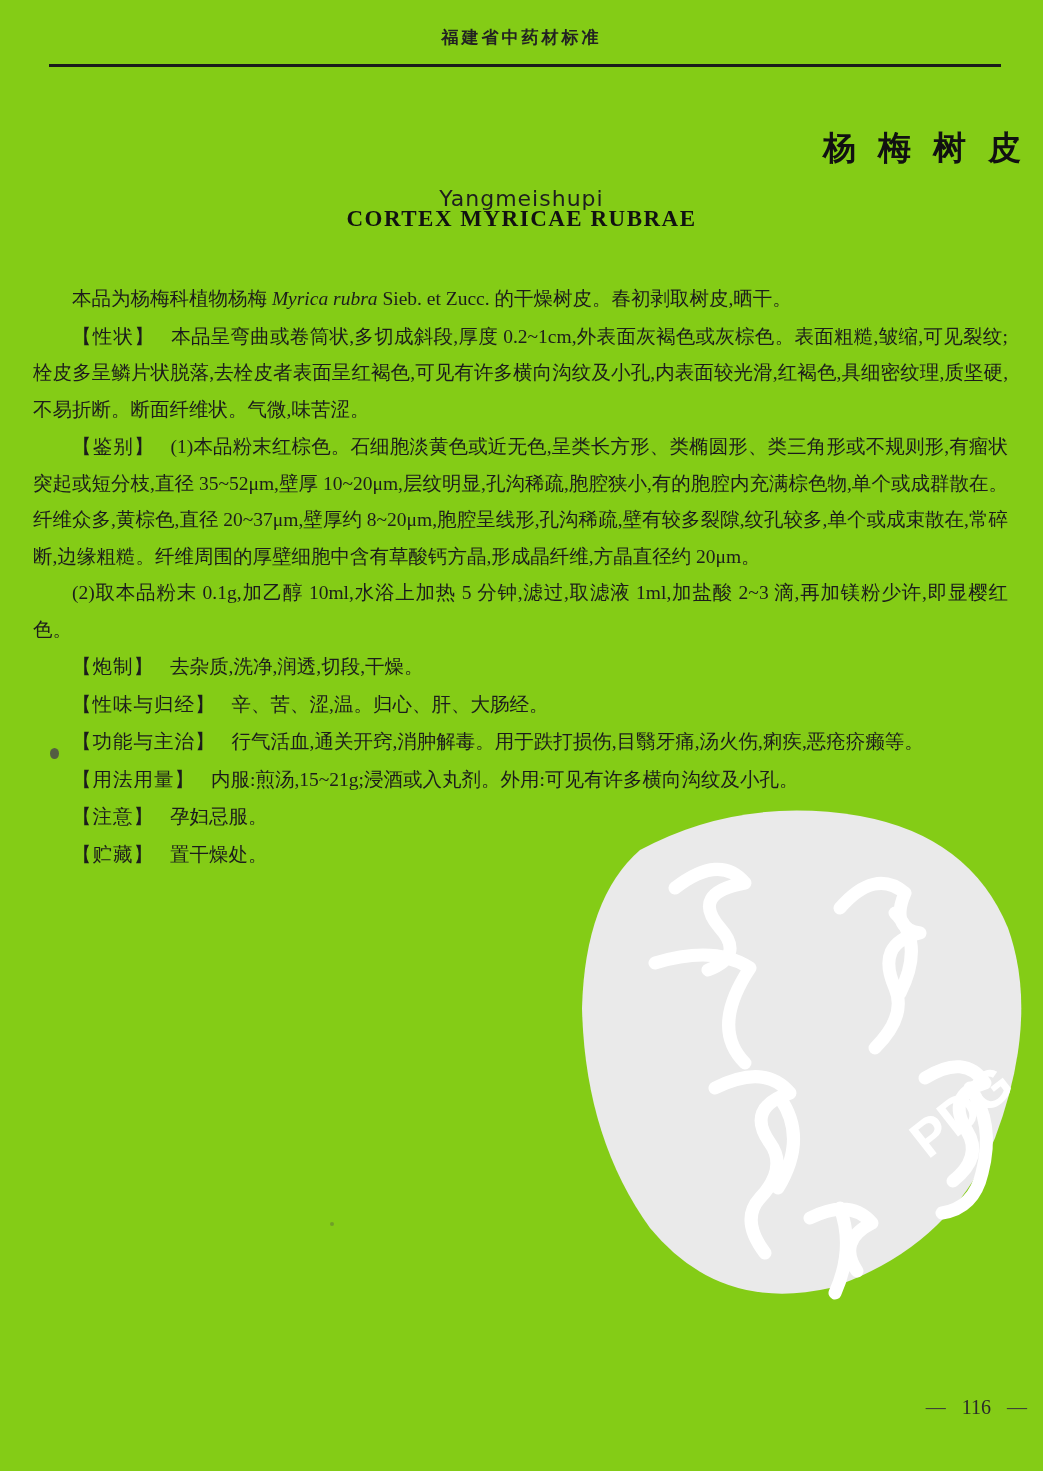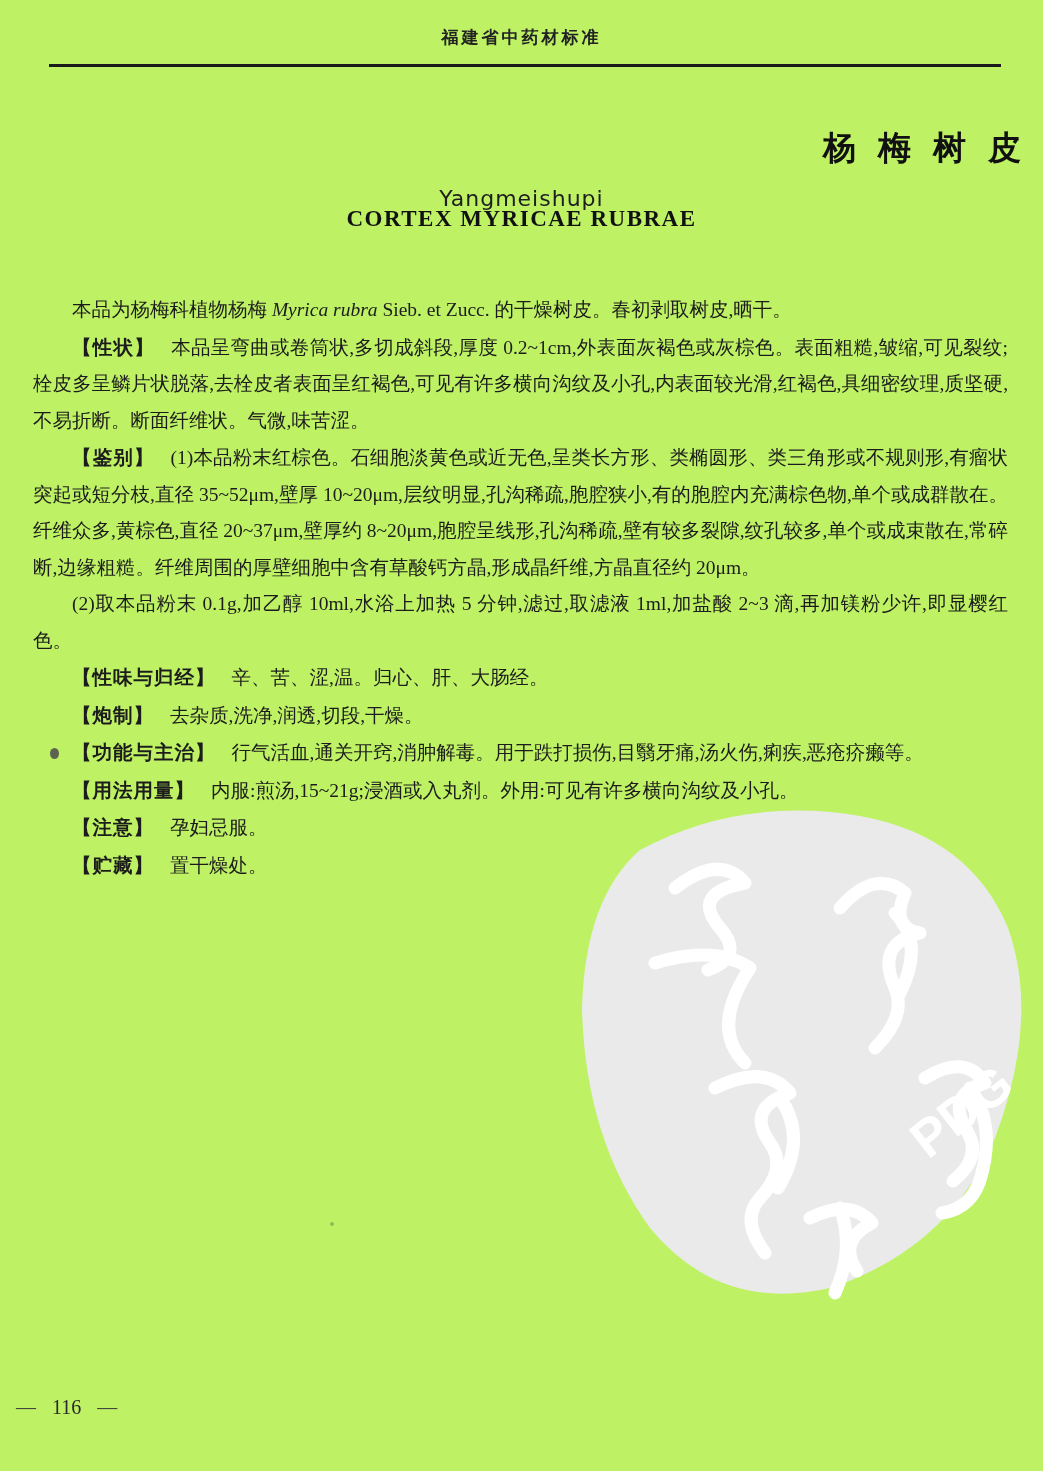--- a/index.html
+++ b/index.html
@@ -1,18 +1,18 @@
 <!DOCTYPE html>
 <html><head>
 <meta charset="utf-8">
 <style>
   html,body{margin:0;padding:0;background:#777;}
   .page{
     position:relative;width:1043px;height:1471px;margin:0 auto;
-    background:#bef264;overflow:hidden;
+    background:#84cc16;overflow:hidden;
     font-family:"Liberation Serif","DejaVu Serif",serif;color:#1c1c1c;
   }
   .running-header{
     position:absolute;top:26px;left:0;width:100%;text-align:center;
     font-size:17px;font-weight:600;letter-spacing:3px;color:#222;
   }
   .header-rule{
     position:absolute;top:64px;left:49px;right:42px;height:0;
     border-top:3px solid #1b1b1b;
   }
@@ -23,32 +23,32 @@
   .pinyin-title{
     position:absolute;top:186px;left:0;width:100%;text-align:center;
     font-family:"DejaVu Sans","Liberation Sans",sans-serif;
     font-size:22px;letter-spacing:1px;color:#1e1e1e;
   }
   .latin-title{
     position:absolute;top:206px;left:0;width:100%;text-align:center;
     font-size:23px;font-weight:bold;letter-spacing:1.5px;color:#111;
   }
   .body-text{
-    position:absolute;top:292px;left:33px;width:975px;
+    position:absolute;top:281px;left:33px;width:975px;
     font-size:19.5px;line-height:36.5px;text-align:justify;
   }
   .para{margin:0;text-indent:39px;}
   .lbl{
     font-family:"Liberation Sans","DejaVu Sans",sans-serif;
-    font-weight:bold;margin-right:16px;letter-spacing:1px;
+    font-weight:normal;margin-right:16px;letter-spacing:1px;
   }
   .latin-inline{font-style:italic;}
   .watermark{position:absolute;left:540px;top:788px;width:503px;height:520px;pointer-events:none;}
   .page-footer{
-    position:absolute;top:1396px;left:0;width:100%;text-align:left;
+    position:absolute;top:1396px;left:0;width:100%;text-align:right;
     font-size:20px;color:#2a2a2a;
   }
   .page-footer .dash{margin:0 16px;letter-spacing:0;color:#3a3a3a;}
   .speck{position:absolute;background:#4a4a4a;border-radius:50%;}
   .speck1{left:50px;top:748px;width:9px;height:11px;opacity:.85;}
   .speck2{left:330px;top:1222px;width:4px;height:4px;opacity:.35;}
 </style>
 </head>
 <body>
 
@@ -63,23 +63,23 @@
 
   <div class="body-text">
     <p class="para"><span>本品为杨梅科植物杨梅 </span><span class="latin-inline">Myrica rubra</span><span> Sieb. et Zucc. 的干燥树皮。春初剥取树皮,晒干。</span></p>
 
     <p class="para"><span class="lbl">【性状】</span><span>本品呈弯曲或卷筒状,多切成斜段,厚度 0.2~1cm,外表面灰褐色或灰棕色。表面粗糙,皱缩,可见裂纹;栓皮多呈鳞片状脱落,去栓皮者表面呈红褐色,可见有许多横向沟纹及小孔,内表面较光滑,红褐色,具细密纹理,质坚硬,不易折断。断面纤维状。气微,味苦涩。</span></p>
 
     <p class="para"><span class="lbl">【鉴别】</span><span>(1)本品粉末红棕色。石细胞淡黄色或近无色,呈类长方形、类椭圆形、类三角形或不规则形,有瘤状突起或短分枝,直径 35~52μm,壁厚 10~20μm,层纹明显,孔沟稀疏,胞腔狭小,有的胞腔内充满棕色物,单个或成群散在。纤维众多,黄棕色,直径 20~37μm,壁厚约 8~20μm,胞腔呈线形,孔沟稀疏,壁有较多裂隙,纹孔较多,单个或成束散在,常碎断,边缘粗糙。纤维周围的厚壁细胞中含有草酸钙方晶,形成晶纤维,方晶直径约 20μm。</span></p>
 
     <p class="para"><span>(2)取本品粉末 0.1g,加乙醇 10ml,水浴上加热 5 分钟,滤过,取滤液 1ml,加盐酸 2~3 滴,再加镁粉少许,即显樱红色。</span></p>
 
+    <p class="para"><span class="lbl">【炮制】</span><span>去杂质,洗净,润透,切段,干燥。</span></p>
+
     <p class="para"><span class="lbl">【性味与归经】</span><span>辛、苦、涩,温。归心、肝、大肠经。</span></p>
-
-    <p class="para"><span class="lbl">【炮制】</span><span>去杂质,洗净,润透,切段,干燥。</span></p>
 
     <p class="para"><span class="lbl">【功能与主治】</span><span>行气活血,通关开窍,消肿解毒。用于跌打损伤,目翳牙痛,汤火伤,痢疾,恶疮疥癞等。</span></p>
 
     <p class="para"><span class="lbl">【用法用量】</span><span>内服:煎汤,15~21g;浸酒或入丸剂。外用:可见有许多横向沟纹及小孔。</span></p>
 
     <p class="para"><span class="lbl">【注意】</span><span>孕妇忌服。</span></p>
 
     <p class="para"><span class="lbl">【贮藏】</span><span>置干燥处。</span></p>
   </div>
 

